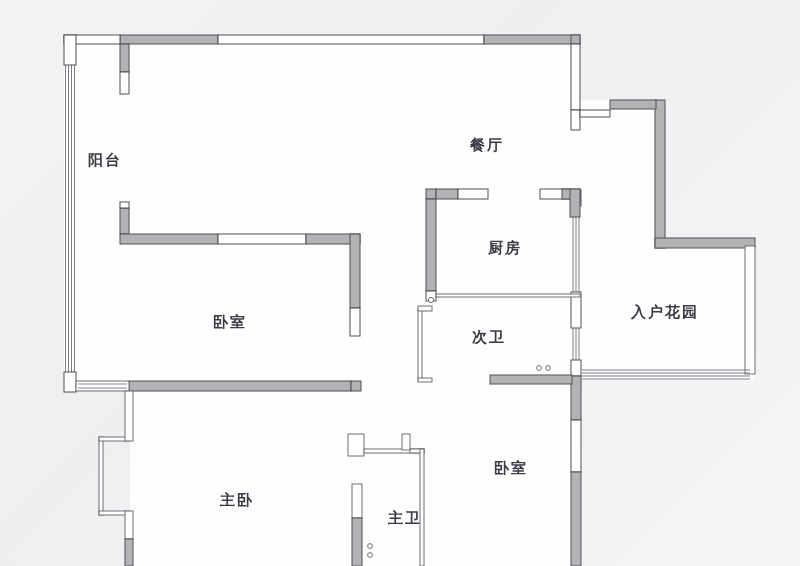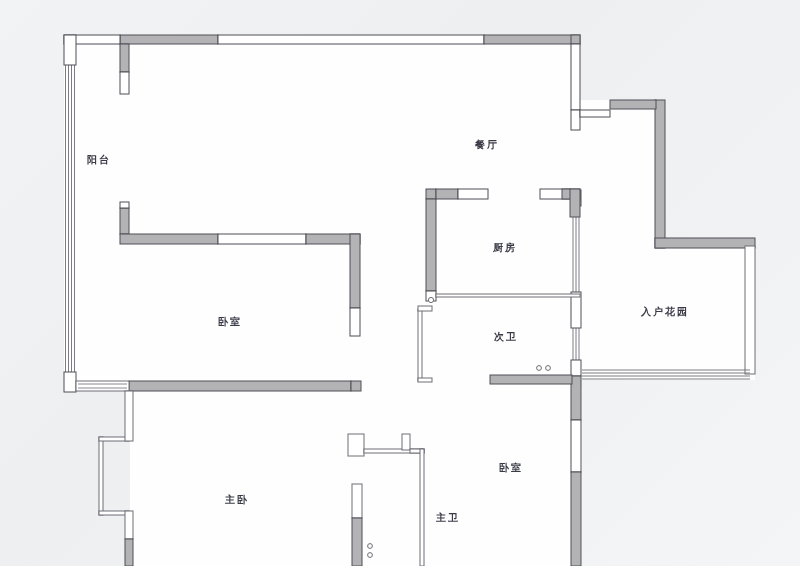--- a/index.html
+++ b/index.html
@@ -19,21 +19,21 @@
     position: absolute;
     left: 0; top: 0;
     width: 800px;
     height: 566px;
     display: block;
   }
   .room-label {
     position: absolute;
     transform: translate(-50%, -50%);
     color: #3a3a46;
-    font-size: 10px;
+    font-size: 15px;
     letter-spacing: 2px;
     white-space: nowrap;
     font-weight: 600;
     text-shadow: 0 0 1px rgba(255,255,255,0.6);
     pointer-events: none;
   }
   .watermark {
     position: absolute;
     color: rgba(170,174,180,0.30);
     font-size: 13px;
@@ -174,25 +174,25 @@
       <rect x="410" y="449" width="14" height="4" fill="#ffffff"></rect>
       <rect x="420" y="449" width="4" height="117" fill="#ffffff"></rect>
       <rect x="352" y="484" width="10" height="34" fill="#ffffff"></rect>
       <rect x="352" y="518" width="10" height="48" fill="#b3b3b6" stroke="#4f4f57"></rect>
       <circle cx="370" cy="546" r="2.4" fill="#ffffff"></circle>
       <circle cx="370" cy="555" r="2.4" fill="#ffffff"></circle>
     </g>
 
   </svg>
 
-  <div class="room-label" style="left:99px;  top:160px;font-family:Liberation Mono, monospace;">阳台</div>
+  <div class="room-label" style="left:105px;  top:160px;font-family:Liberation Mono, monospace;">阳台</div>
   <div class="room-label" style="left:487px; top:145px;">餐厅</div>
   <div class="room-label" style="left:505px; top:248px;">厨房</div>
   <div class="room-label" style="left:665px; top:312px;font-family:Liberation Mono, monospace;">入户花园</div>
   <div class="room-label" style="left:230px; top:322px;">卧室</div>
-  <div class="room-label" style="left:506px; top:337px;">次卫</div>
+  <div class="room-label" style="left:489px; top:337px;">次卫</div>
   <div class="room-label" style="left:237px; top:500px;">主卧</div>
-  <div class="room-label" style="left:405px; top:518px;margin-left:43px;">主卫</div>
+  <div class="room-label" style="left:405px; top:518px;">主卫</div>
   <div class="room-label" style="left:511px; top:468px;">卧室</div>
 
   <div class="watermark" style="left:556px; top:536px;"></div>
 
 </div>
 
 </body></html>

